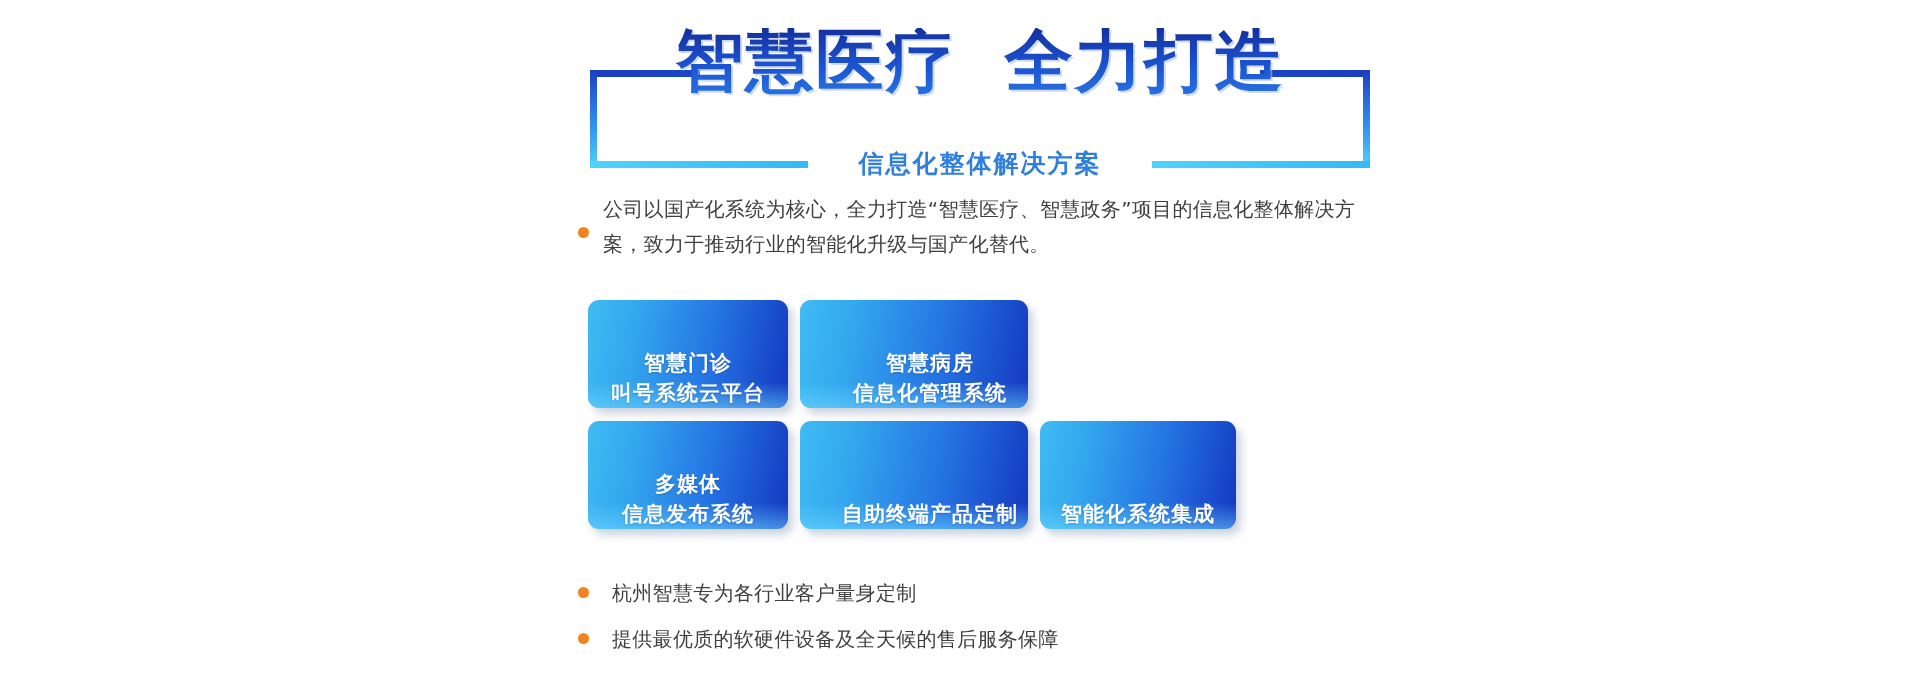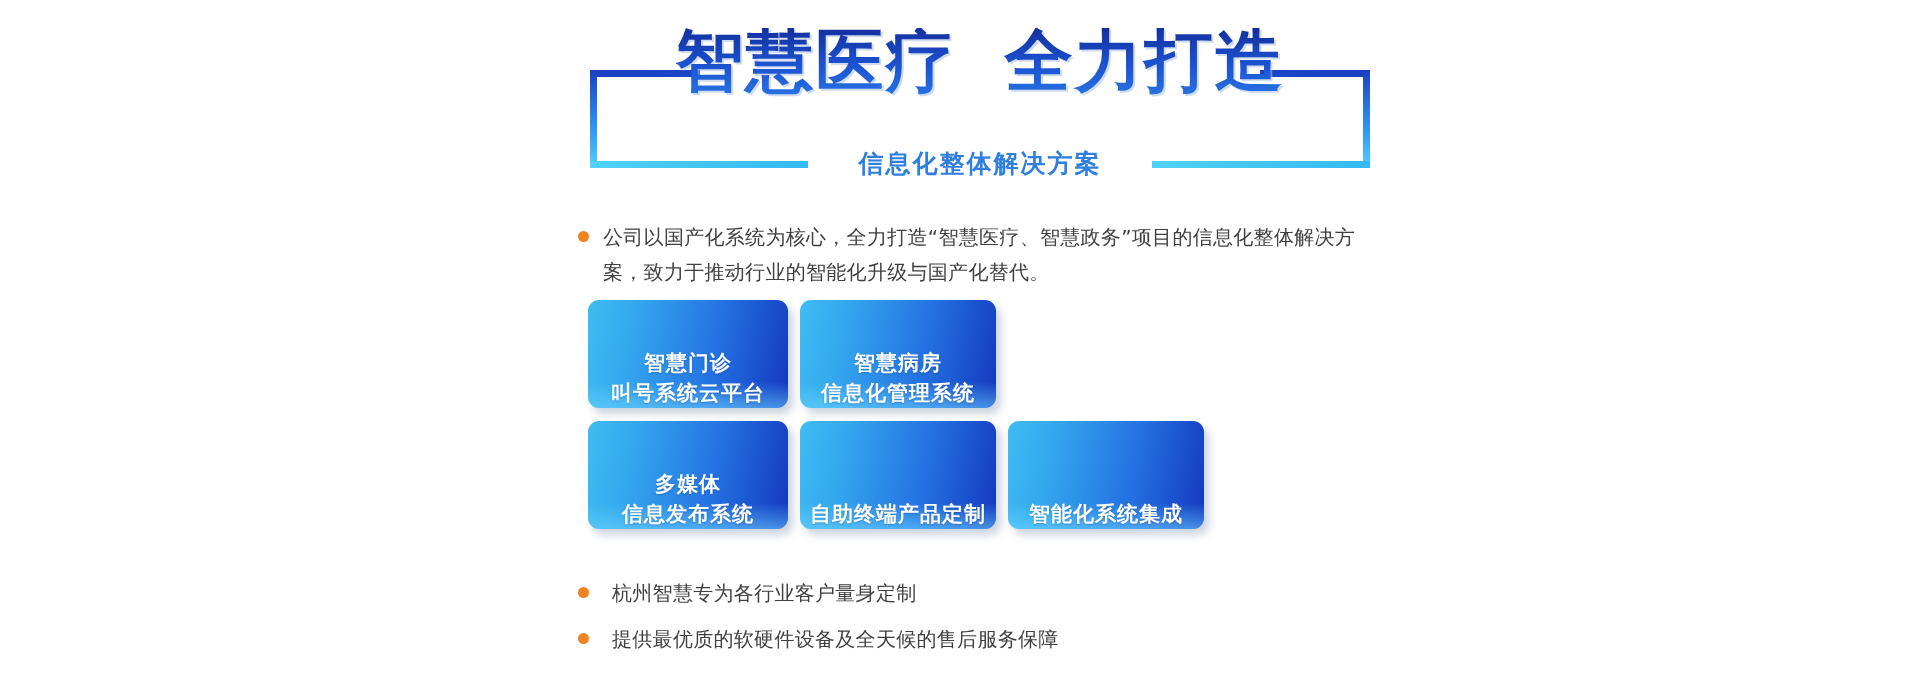--- a/index.html
+++ b/index.html
@@ -138,22 +138,21 @@
     white-space: nowrap;
   }
 
   
   .intro {
     position: absolute;
     left: 578px;
     top: 192px;
     width: 810px;
     display: flex;
-    align-items: flex-start;
-    margin-top: 28px;
+    align-items: center;
   }
   .dot {
     flex: 0 0 auto;
     width: 11px;
     height: 11px;
     border-radius: 50%;
     background: #ef8320;
     margin-top: 11px;
     margin-right: 14px;
   }
@@ -191,21 +190,21 @@
   }
   .card::after {
     content: "";
     position: absolute;
     left: 0; right: 0; bottom: 0;
     height: 26px;
     background: linear-gradient(180deg, rgba(110,215,255,0.0) 0%, rgba(110,215,255,0.55) 100%);
     pointer-events: none;
   }
   .card-a { flex: 0 0 200px; }
-  .card-b { flex: 0 0 196px; }
+  .card-b { flex: 0 0 196px; padding-left: 32px; }
   .card-c { flex: 0 0 196px; }
   .card-label {
     position: relative;
     z-index: 2;
     font-family: "DejaVu Sans", "Liberation Sans", sans-serif;
     font-size: 21px;
     font-weight: 700;
     color: #ffffff;
     line-height: 30px;
     letter-spacing: 1px;

